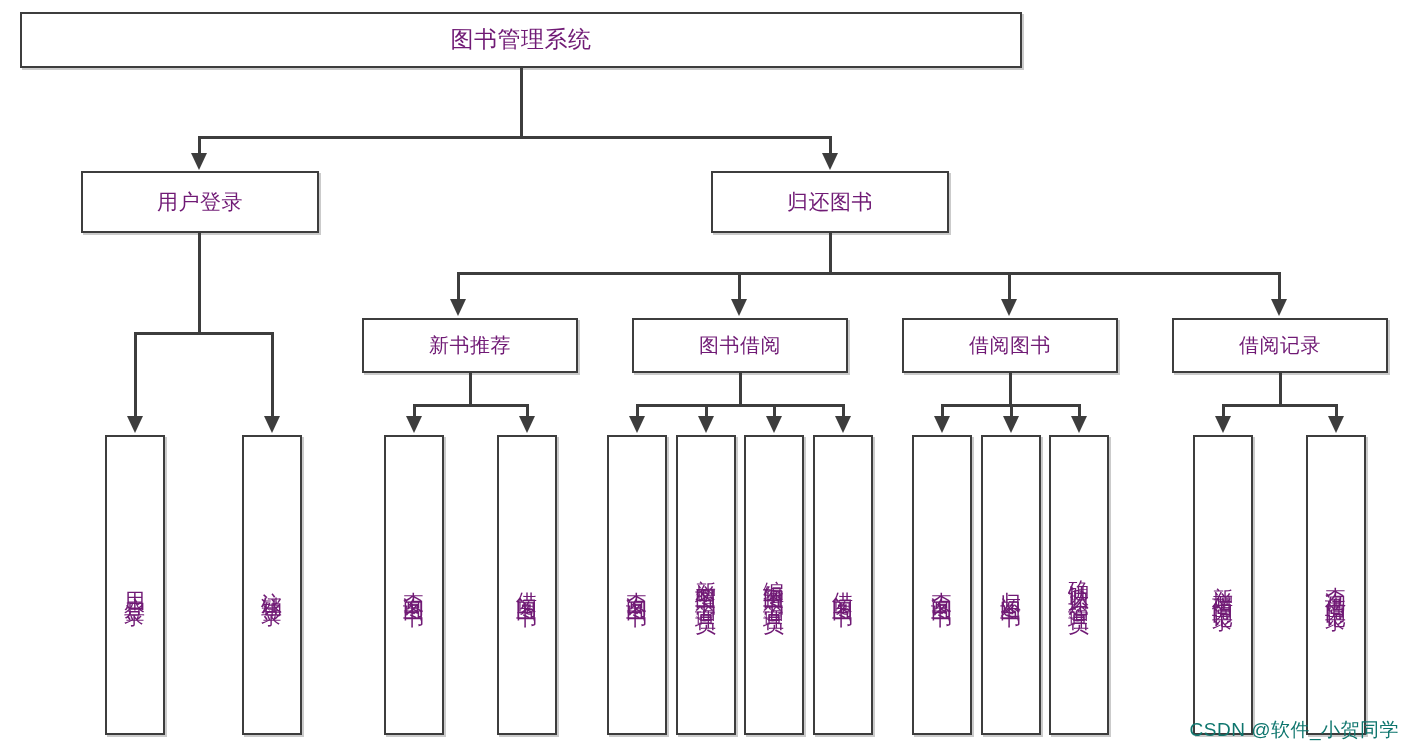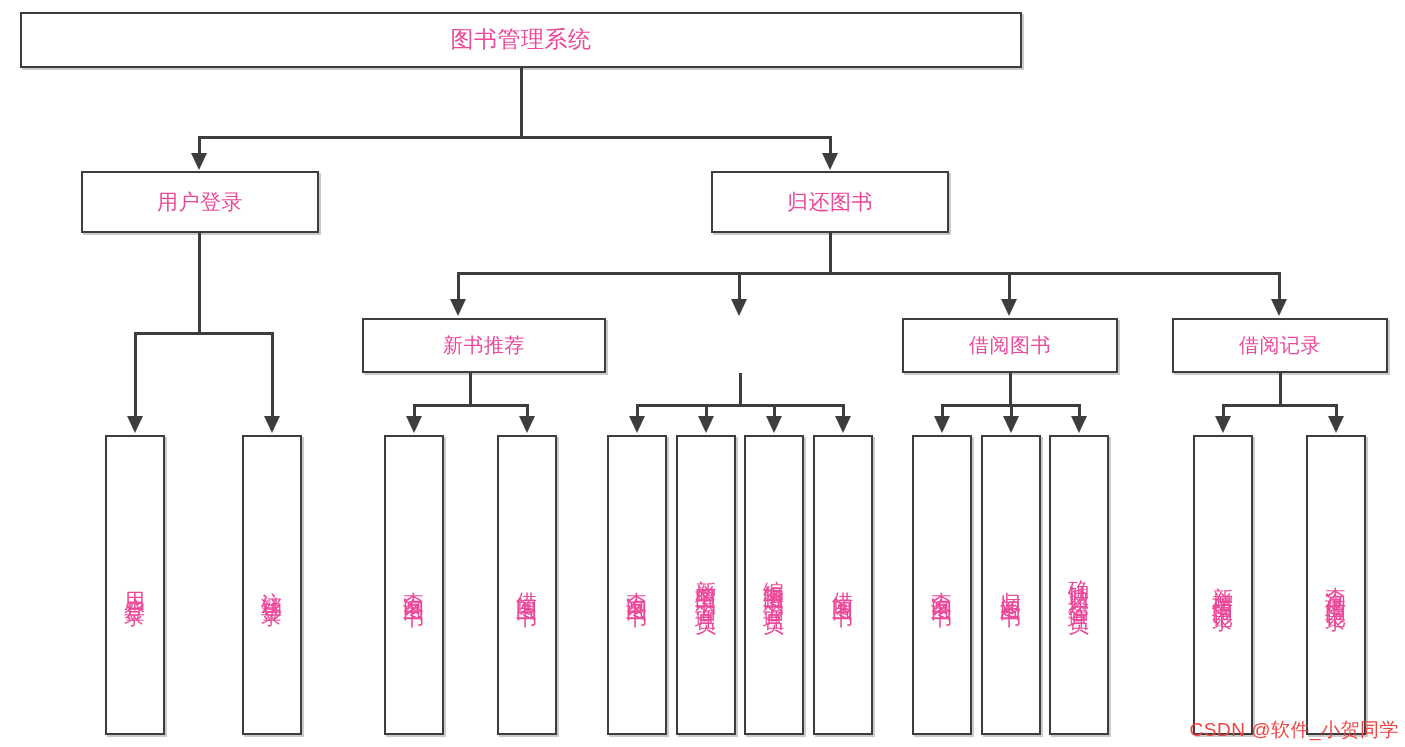--- a/index.html
+++ b/index.html
@@ -22,21 +22,21 @@
   
   .node {
     position: absolute;
     box-sizing: border-box;
     border: 2.5px solid #3d3d3d;
     background: #ffffff;
     display: flex;
     align-items: center;
     justify-content: center;
     text-align: center;
-    color: #ec4899;
+    color: #701a75;
     box-shadow: 2px 2px 0 rgba(160,160,160,0.55);
   }
   .node-label {
     display: block;
     line-height: 1.28;
     letter-spacing: 0.5px;
     white-space: pre;
   }
   .node.root {
     font-size: 23px;
@@ -75,21 +75,21 @@
     border-left: 8px solid transparent;
     border-right: 8px solid transparent;
     border-top: 17px solid #3d3d3d;
   }
   
   #watermark {
     position: absolute;
     right: 6px;
     bottom: 4px;
     font-size: 19px;
-    color: #ef4444;
+    color: #0f766e;
     letter-spacing: 0.5px;
     user-select: none;
     white-space: nowrap;
   }
 </style>
 </head>
 <body>
 
 <div id="diagram-root">
 
@@ -130,22 +130,25 @@
 
   <div class="edge v" style="left:738px; top:272px; width:2.5px; height:29px;"></div>
   <div class="arrow" style="left:731px; top:299px;"></div>
 
   <div class="edge v" style="left:1008px; top:272px; width:2.5px; height:29px;"></div>
   <div class="arrow" style="left:1001px; top:299px;"></div>
 
   <div class="edge v" style="left:1278px; top:272px; width:2.5px; height:29px;"></div>
   <div class="arrow" style="left:1271px; top:299px;"></div>
 
-  <div class="node level3" style="left:362px; top:318px; width:244px; height:55px;">
+  <div class="node level3" style="left:362px; top:318px; width:216px; height:55px;">
     <span class="node-label">新书推荐</span>
+  </div>
+  <div class="node level3" style="left:632px; top:318px; width:216px; height:55px;">
+    <span class="node-label">图书借阅</span>
   </div>
   <div class="node level3" style="left:902px; top:318px; width:216px; height:55px;">
     <span class="node-label">借阅图书</span>
   </div>
   <div class="node level3" style="left:1172px; top:318px; width:216px; height:55px;">
     <span class="node-label">借阅记录</span>
   </div>
 
   <div class="edge v" style="left:469px; top:373px; width:2.5px; height:33px;"></div>
   <div class="edge h" style="left:413px; top:404px; width:113px; height:2.5px;"></div>

